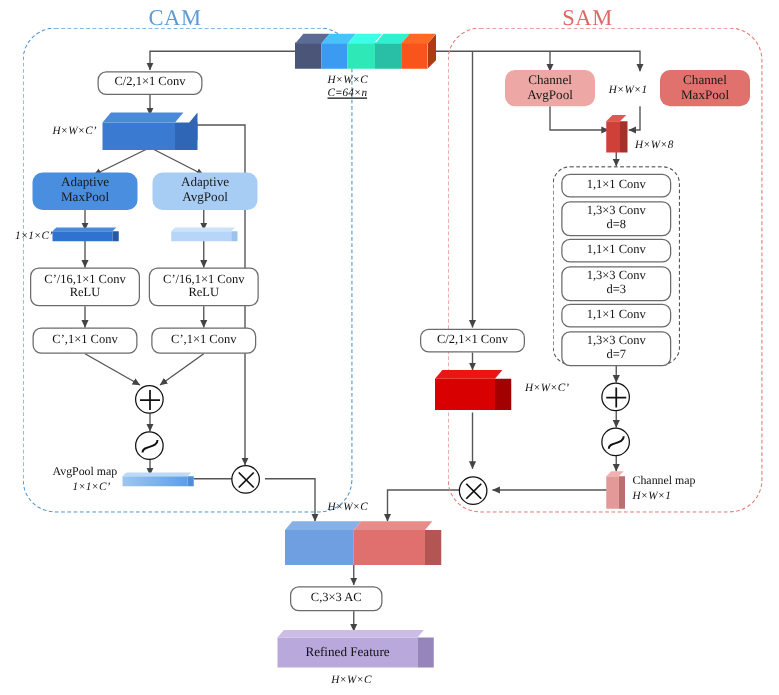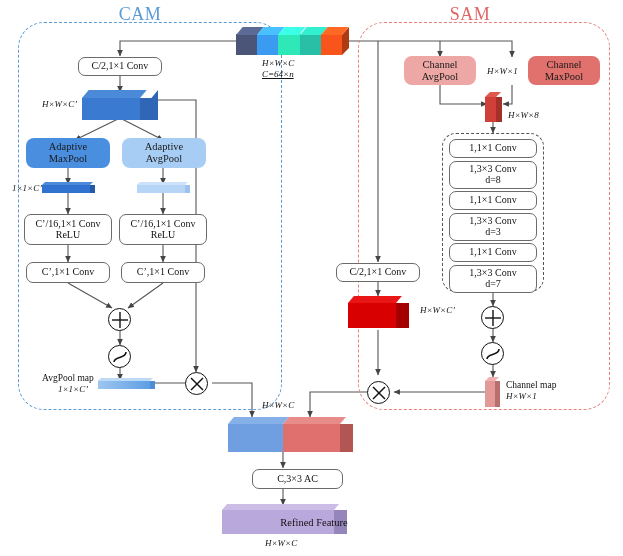--- a/index.html
+++ b/index.html
@@ -321,25 +321,25 @@
 
   <div class="lab" style="left:262px;top:400px;">H×W×C</div>
   <div class="cube" style="left:228px;top:417px;width:126px;height:35px;">
     <div class="face" style="left:0;top:7px;width:55px;height:28px;background:#6f9fe0;"></div>
     <div class="face" style="left:55px;top:7px;width:57px;height:28px;background:#e0706e;"></div>
     <div class="face" style="left:112px;top:7px;width:13px;height:28px;background:#b25553;"></div>
     <div class="face" style="left:0;top:0;width:55px;height:7px;background:#86b0e8;transform:skewX(-40deg);transform-origin:0 100%;"></div>
     <div class="face" style="left:55px;top:0;width:57px;height:7px;background:#e88c8a;transform:skewX(-40deg);transform-origin:0 100%;"></div>
   </div>
 
-  <div class="abs opbox" style="left:252px;top:469px;width:91px;height:20px;">
+  <div class="abs opbox" style="left:232px;top:469px;width:74px;height:20px;">
     <span>C,3×3 AC</span>
   </div>
 
   <div class="cube" style="left:222px;top:504px;width:126px;height:30px;">
     <div class="face" style="left:0;top:6px;width:112px;height:24px;background:#b9a8dc;"></div>
     <div class="face" style="left:112px;top:6px;width:13px;height:24px;background:#9585bb;"></div>
     <div class="face" style="left:0;top:0;width:112px;height:6px;background:#cbbde6;transform:skewX(-40deg);transform-origin:0 100%;"></div>
-    <div style="position:absolute;left:0;top:6px;width:112px;height:24px;display:flex;align-items:center;justify-content:center;font-size:10.5px;color:#111;padding-left:36px;">Refined Feature</div>
+    <div style="position:absolute;left:0;top:6px;width:112px;height:24px;display:flex;align-items:center;justify-content:center;font-size:10.5px;color:#111;">Refined Feature</div>
   </div>
   <div class="lab" style="left:265px;top:538px;">H×W×C</div>
 
 </div>
 
 </body></html>

